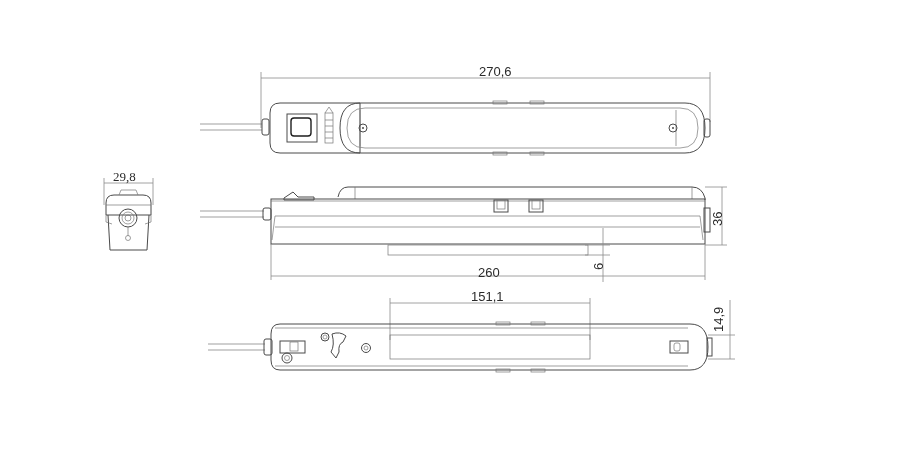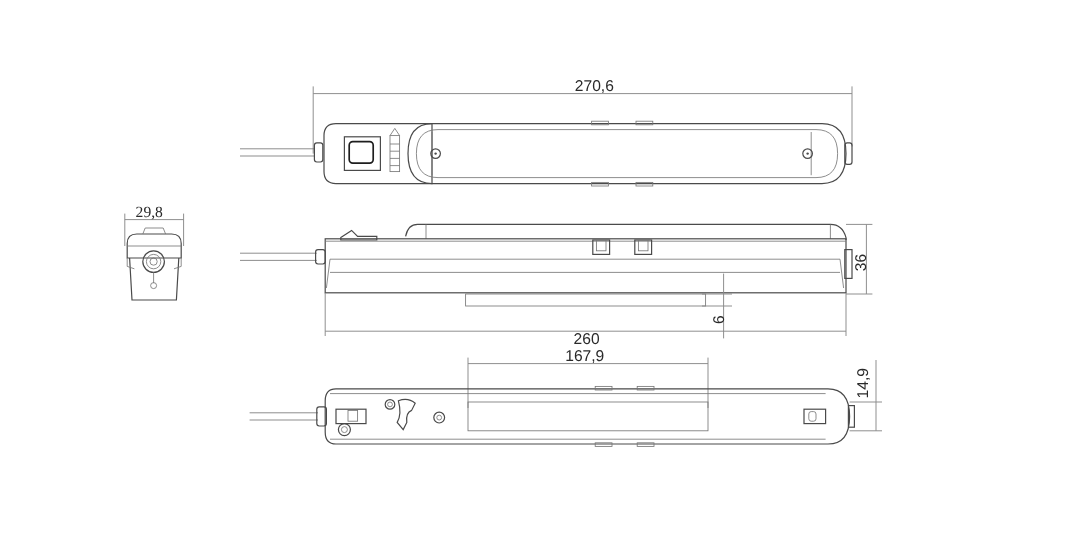--- a/index.html
+++ b/index.html
@@ -158,17 +158,17 @@
     <rect class="ln" x="707" y="338" width="5" height="18"></rect>
 
     <line class="dim" x1="708" y1="335" x2="735" y2="335"></line>
     <line class="dim" x1="708" y1="359" x2="735" y2="359"></line>
     <line class="dim" x1="730" y1="300" x2="730" y2="359"></line>
   </g>
 </svg>
 
 <div class="lbl" style="left:443px; top:65px;margin-left:36px;">270,6</div>
 <div class="lbl" style="left:113px; top:170px;font-family:Liberation Serif, serif;">29,8</div>
-<div class="lbl" style="left:478px; top:276px;">260</div>
+<div class="lbl" style="left:478px; top:266px;">260</div>
 <div class="lbl vlbl" style="left:711px; top:226px;">36</div>
 <div class="lbl vlbl" style="left:592px; top:270px;">6</div>
-<div class="lbl" style="left:471px; top:290px;">167,9</div>
+<div class="lbl" style="left:471px; top:290px;">151,1</div>
 <div class="lbl vlbl" style="left:712px; top:332px;">14,9</div>
 
 </body></html>

